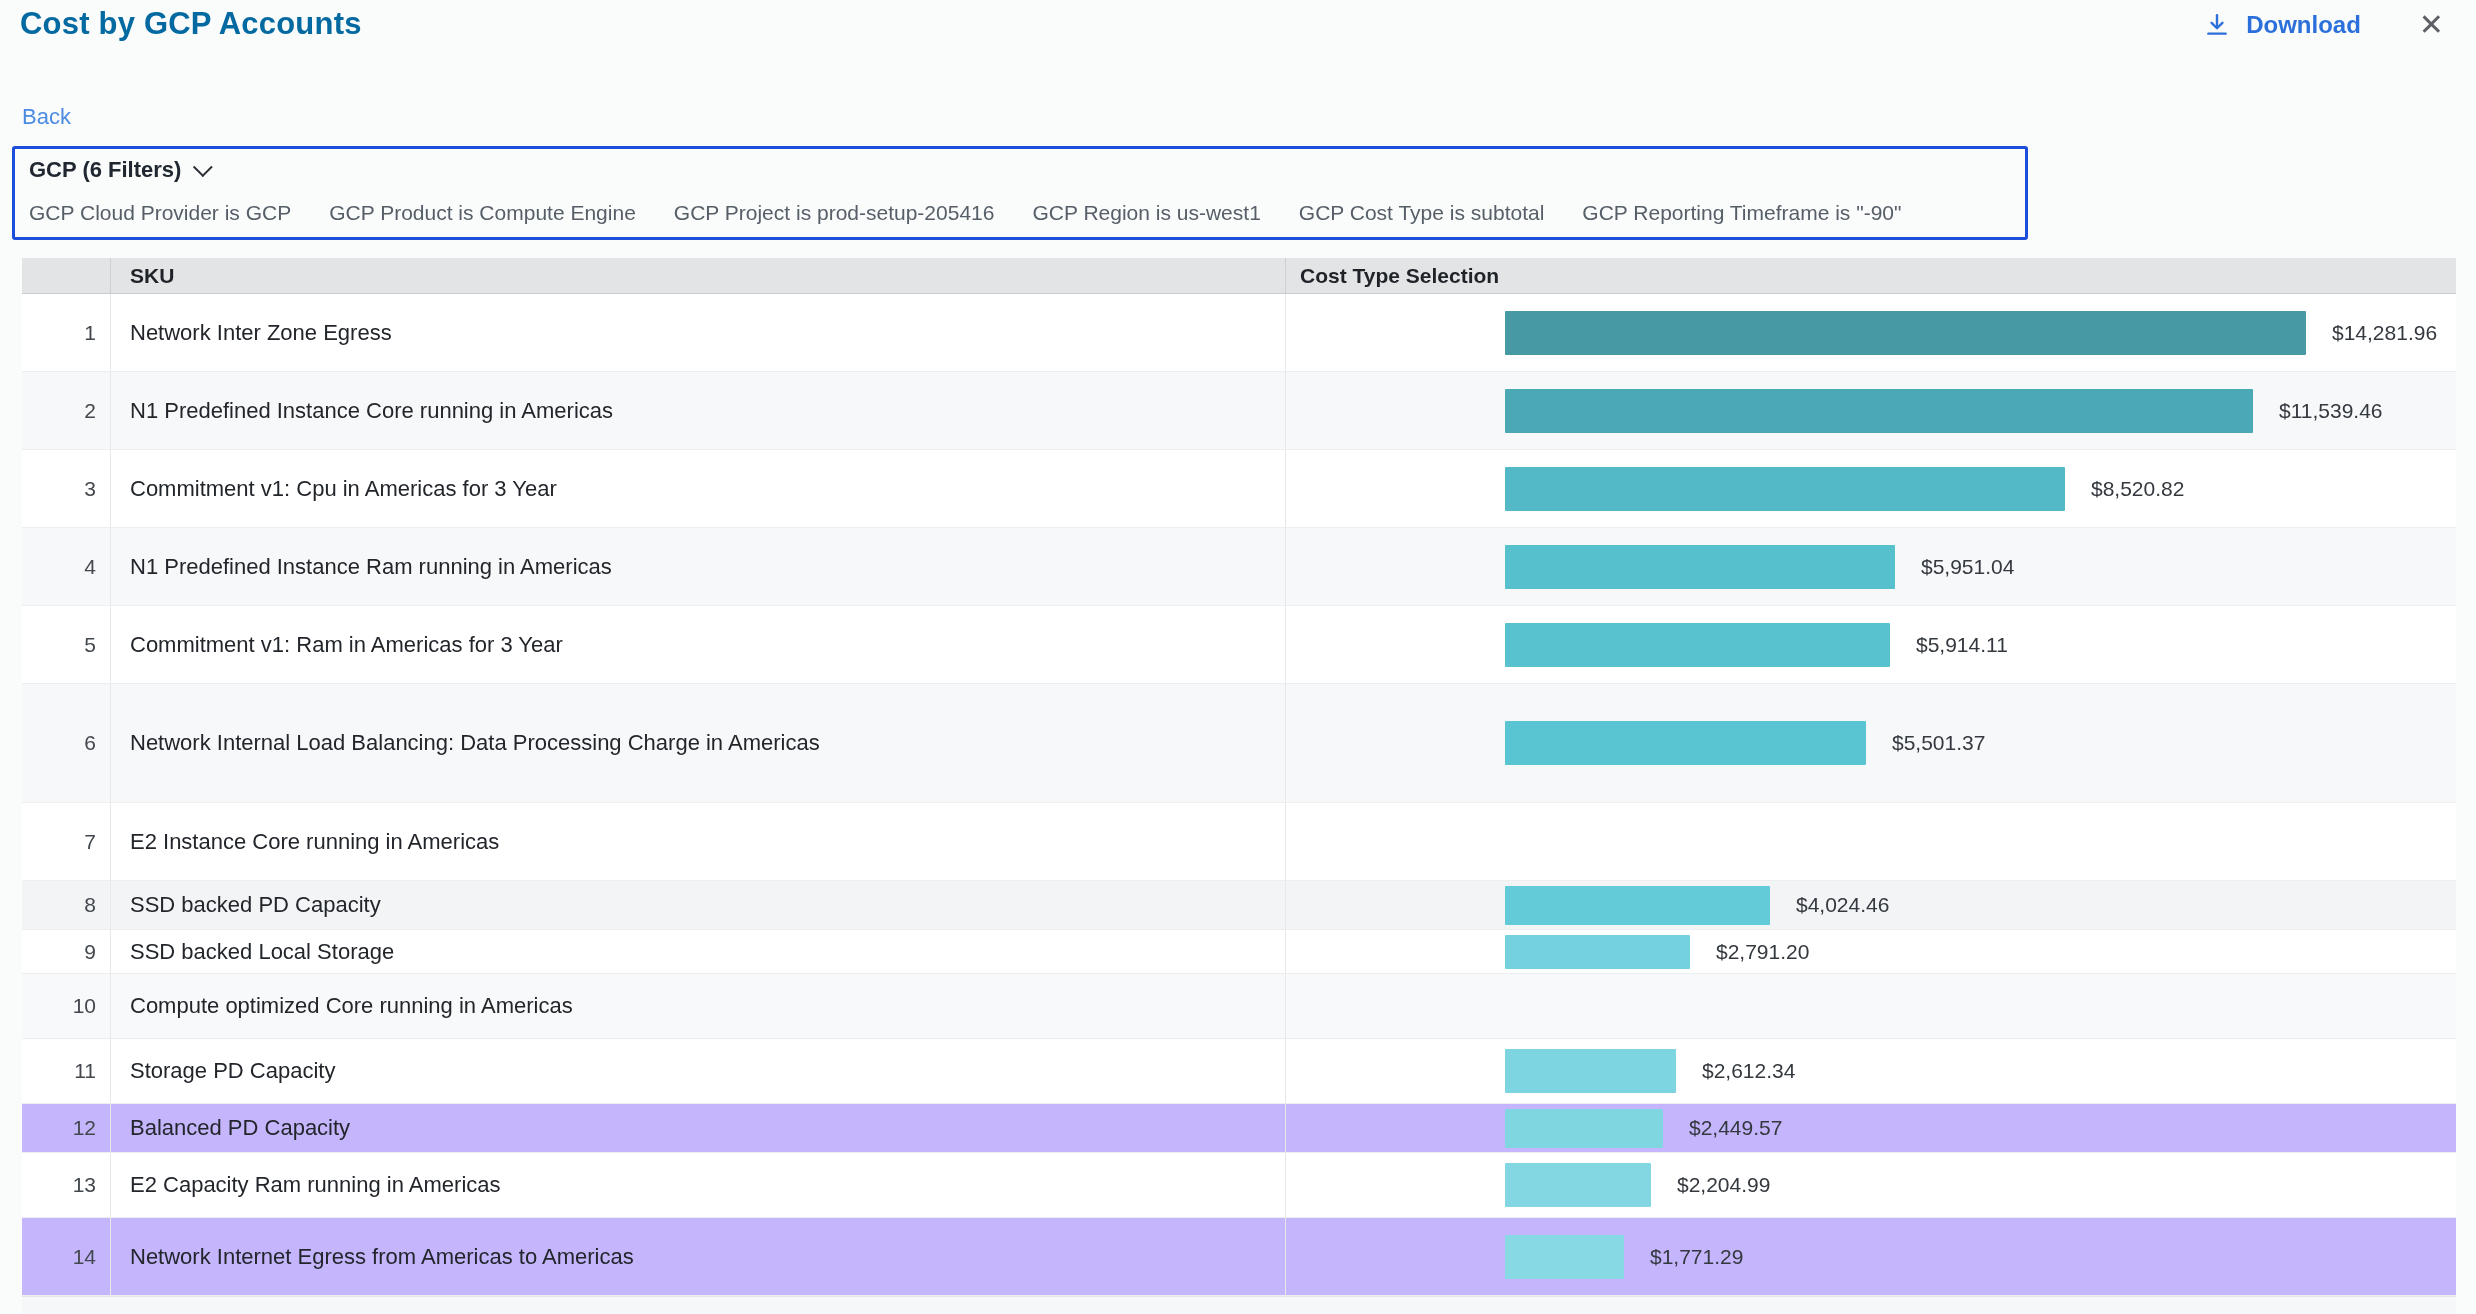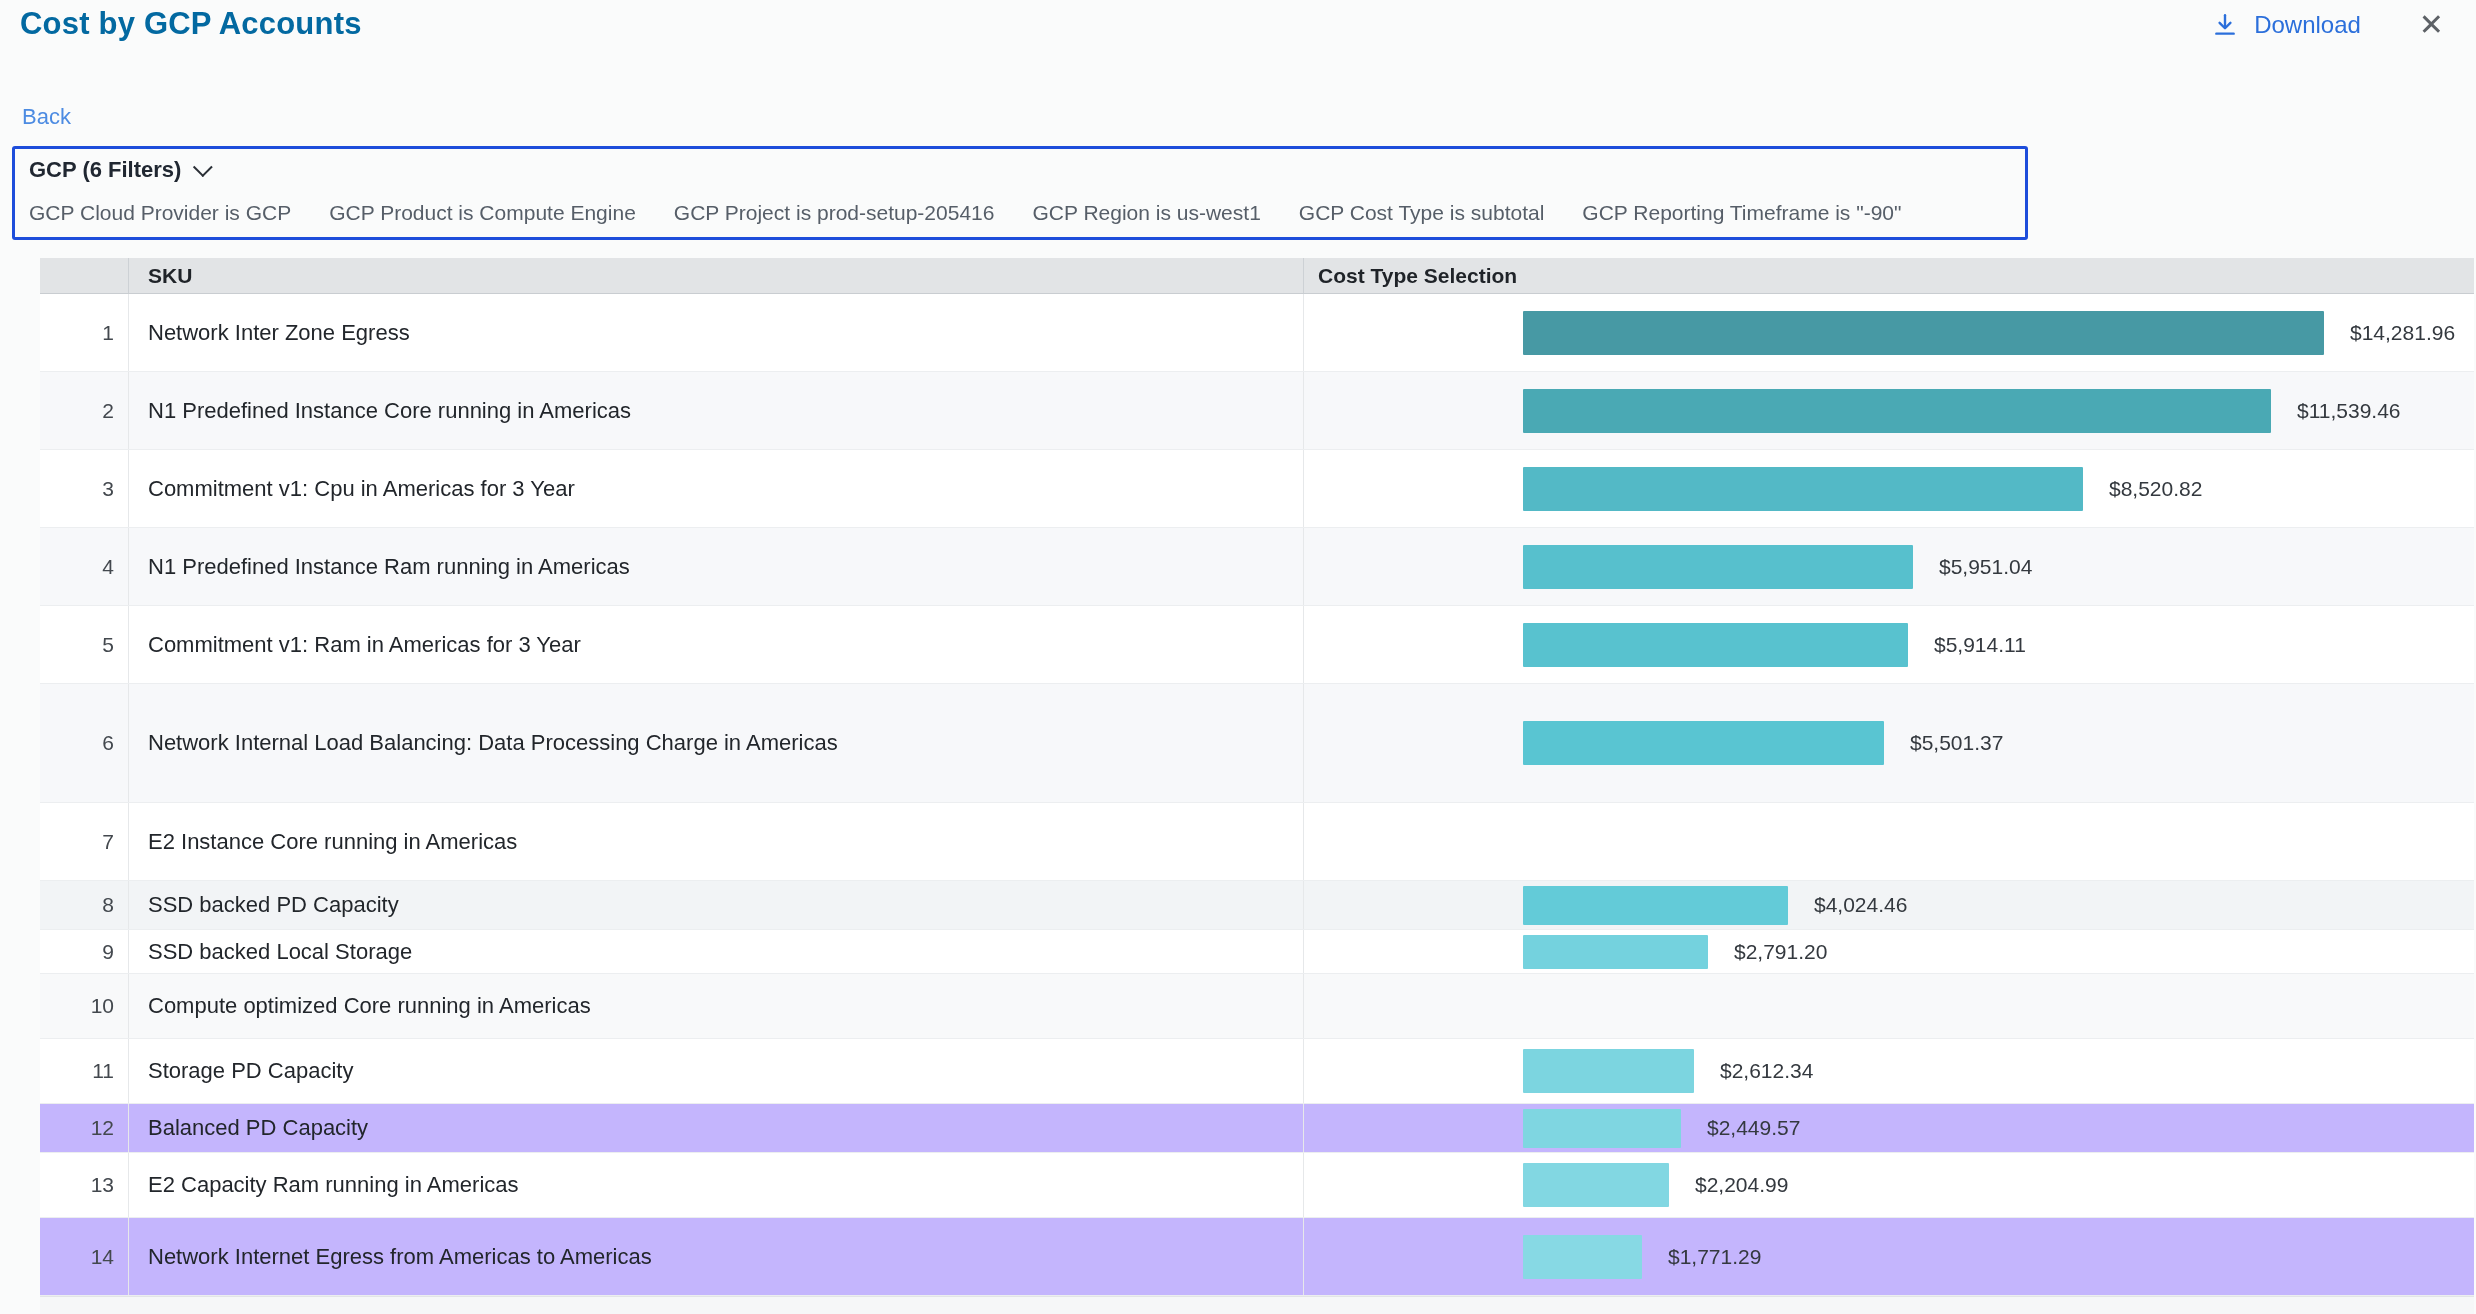--- a/index.html
+++ b/index.html
@@ -7,37 +7,37 @@
   body {
     font-family:"Liberation Sans", sans-serif;
     background:#fafbfb;
     color:#22262b;
     position:relative;
   }
   
   .topbar { position:absolute; top:0; left:0; width:100%; height:60px; }
   .page-title { position:absolute; left:20px; top:6px; font-size:31px; font-weight:700; color:#0369a1; letter-spacing:.2px; }
   .top-actions { position:absolute; right:32px; top:10px; display:flex; align-items:center; gap:58px; }
-  .download-btn { display:flex; align-items:center; gap:16px; color:#2b6fdb; font-size:24px; font-weight:400; cursor:pointer; }
+  .download-btn { display:flex; align-items:center; gap:16px; color:#2b6fdb; font-size:24px; font-weight:700; cursor:pointer; }
   .close-btn { color:#5d6166; font-size:30px; font-weight:400; cursor:pointer; line-height:1; }
   
   .back-link { position:absolute; left:22px; top:104px; color:#4c8be2; font-size:22px; cursor:pointer; }
   
   .filter-box {
     position:absolute; left:12px; top:146px; width:2016px; height:94px;
     border:3px solid #1d4ddb; border-radius:3px; background:transparent;
   }
   .filter-summary { position:absolute; left:14px; top:8px; display:flex; align-items:center; gap:10px;
     font-size:22px; font-weight:600; color:#202731; cursor:pointer; }
   .chev { width:14px; height:14px; border-right:2.5px solid #2a2f36; border-bottom:2.5px solid #2a2f36;
     transform:rotate(45deg) translateY(-4px); margin-left:2px; }
   .chips { position:absolute; left:14px; top:52px; display:flex; gap:38px; white-space:nowrap; }
   .chip { font-size:21px; font-weight:500; color:#565e68; }
   
-  .table { position:absolute; left:40px; top:258px; width:2434px; }
+  .table { position:absolute; left:22px; top:258px; width:2434px; }
   .thead { display:flex; height:36px; background:#e2e4e6; border-bottom:1px solid #c9cdd1; align-items:center;
     font-size:21px; font-weight:700; color:#1f2328; }
   .col-num   { width:89px;   height:100%; border-right:1px solid #cdd1d5; }
   .col-sku   { width:1175px; height:100%; border-right:1px solid #cdd1d5; display:flex; align-items:center; padding-left:19px; }
   .col-chart { flex:1; height:100%; display:flex; align-items:center; padding-left:14px; }
   .row { display:flex; border-bottom:1px solid #eceef0; background:#fff; }
   .cell-num { width:89px; border-right:1px solid #e6e8ea; display:flex; align-items:center; justify-content:flex-end;
     padding-right:14px; font-size:21px; color:#43484e; }
   .cell-sku { width:1175px; border-right:1px solid #e6e8ea; display:flex; align-items:center; padding-left:19px;
     font-size:22px; color:#22262b; }

